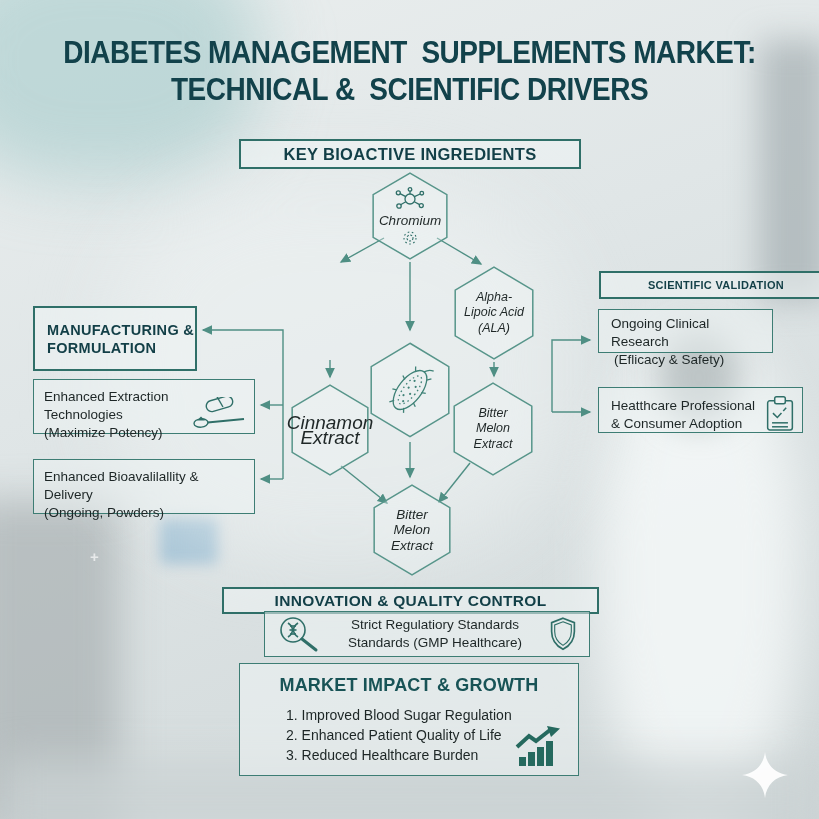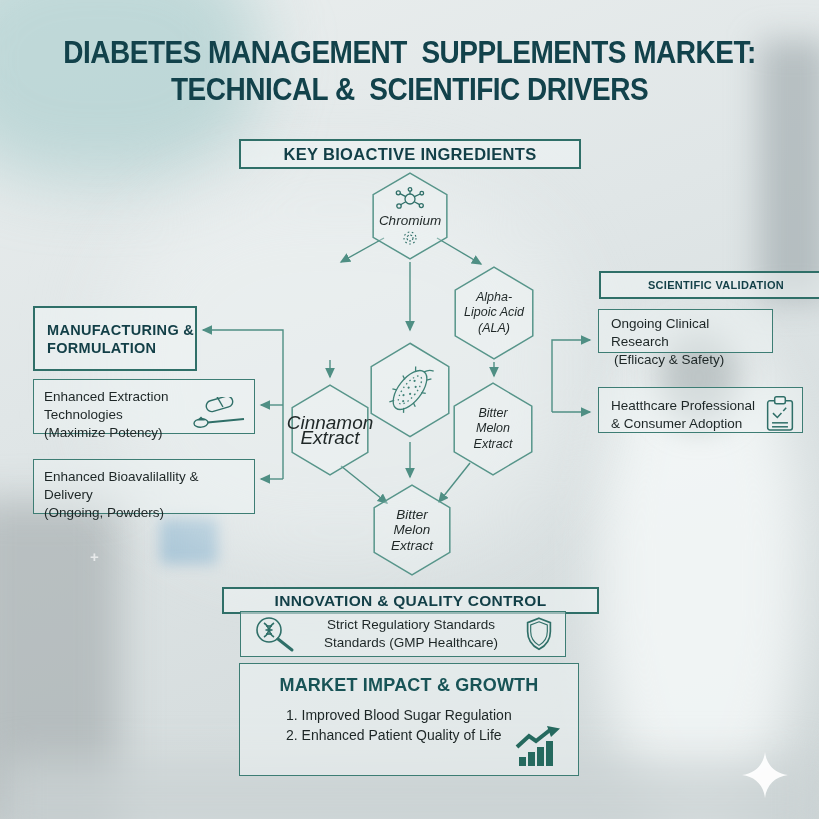--- a/index.html
+++ b/index.html
@@ -35,21 +35,21 @@
   }
   .hex-label{font-size:12.5px; line-height:15.5px; color:#1f2727; padding:0 9px;}
   .impact-box{
     position:absolute; z-index:2; border:1.5px solid #3d7d74; background:rgba(238,244,244,0.55);
     box-sizing:border-box;
   }
   .impact-title{margin:11px 0 9px 0; text-align:center; color:#185356; font-size:18px; font-weight:bold; letter-spacing:0.2px;}
   .impact-item{color:#1d2626; font-size:14px; line-height:20px; padding-left:46px;}
   .strict-box{
     position:absolute; z-index:2; border:1.5px solid #3d7d74; background:rgba(238,244,244,0.55);
-    box-sizing:border-box; display:flex; align-items:center; padding:0 12px;
+    box-sizing:border-box; display:flex; align-items:center; padding:0 12px;margin-left:24px;
   }
   .strict-text{flex:1; text-align:center; color:#1d2626; font-size:13.5px; line-height:18px;}
   .plus-mark{position:absolute; z-index:1; color:rgba(255,255,255,0.65); font-size:15px; font-weight:bold;}
 </style>
 </head>
 <body>
 
 <div id="canvas">
 
   <div class="bgblob" style="left:-60px;top:-60px;width:320px;height:240px;background:rgba(150,195,195,0.5);filter:blur(34px);border-radius:40%;"></div>
@@ -258,20 +258,21 @@
     <svg width="28" height="36" viewBox="0 0 32 40">
       <path d="M16 2 L29 7 V17 C29 27 23.5 33.5 16 37.5 C8.5 33.5 3 27 3 17 V7 Z" stroke="#2f6f68" fill="none" stroke-width="1.9"></path>
       <path d="M16 6 L25.5 9.6 V17 C25.5 24.5 21.5 29.6 16 33 C10.5 29.6 6.5 24.5 6.5 17 V9.6 Z" stroke="#2f6f68" fill="none" stroke-width="1.3"></path>
     </svg>
   </div>
 
   <div class="impact-box" style="left:239px;top:663px;width:340px;height:113px;">
     <div class="impact-title">MARKET IMPACT &amp; GROWTH</div>
     <div class="impact-item">1. Improved Blood Sugar Regulation</div>
     <div class="impact-item">2. Enhanced Patient Quality of Life</div>
+    <div class="impact-item">3. Reduced Healthcare Burden</div>
     <svg width="46" height="42" viewBox="0 0 46 42" style="position:absolute;right:17px;bottom:8px;">
       <g fill="#25695e">
         <rect x="4" y="32" width="7" height="9"></rect>
         <rect x="13" y="27" width="7" height="14"></rect>
         <rect x="22" y="22" width="7" height="19"></rect>
         <rect x="31" y="16" width="7" height="25"></rect>
         <polygon points="32,1 45,3.5 36,12"></polygon>
       </g>
       <path d="M2 22 L14 11 L21 16 L35 5" stroke="#25695e" stroke-width="4" fill="none"></path>
     </svg>

